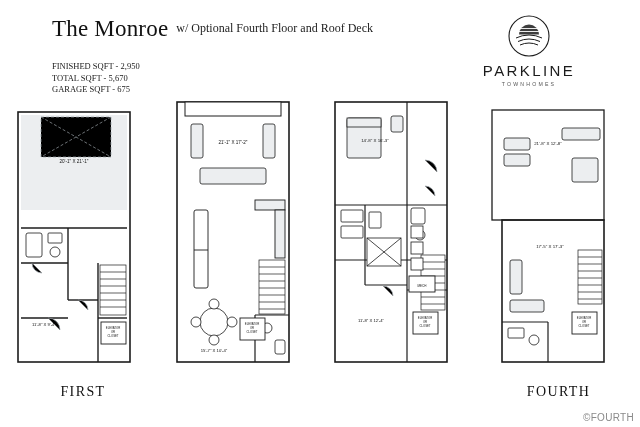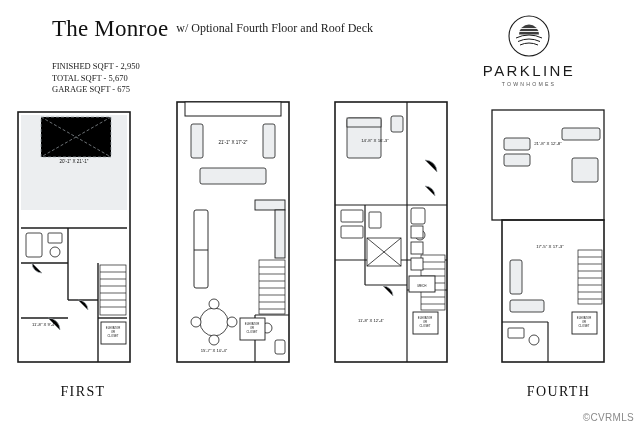--- a/index.html
+++ b/index.html
@@ -426,14 +426,14 @@
             <text x="100" y="223" font-size="2.8" text-anchor="middle">OR</text>
             <text x="100" y="227" font-size="2.8" text-anchor="middle">CLOSET</text>
           </g>
         </svg>
       </div>
       <div class="plan-label">FOURTH</div>
     </div>
 
   </div>
 
-  <div class="watermark">©CVRMLS</div>
+  <div class="watermark">©FOURTH</div>
 </div>
 
 </body></html>

